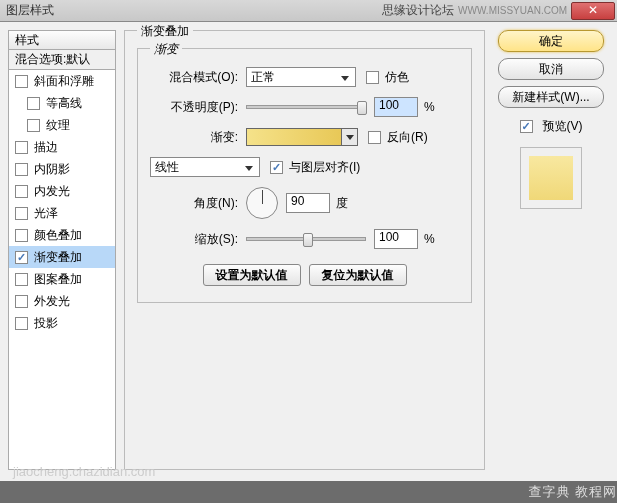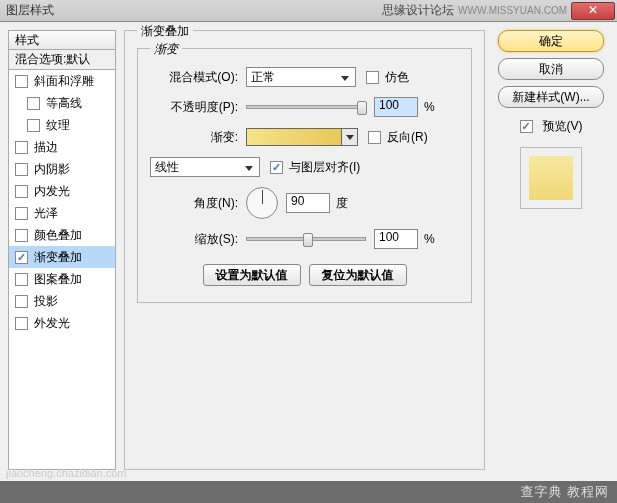--- a/index.html
+++ b/index.html
@@ -56,23 +56,23 @@
 .btn-row { display: flex; justify-content: center; gap: 8px; margin-top: 14px; font-weight: bold; }
 .btn { height: 22px; padding: 0 12px; border: 1px solid #888; background: linear-gradient(#fdfdfd,#e4e4e4); border-radius: 3px; cursor: pointer; line-height: 20px; }
 
 .right-panel { width: 116px; margin-left: 8px; display: flex; flex-direction: column; gap: 6px; align-items: center; }
 .right-btn { width: 106px; height: 22px; border: 1px solid #888; background: linear-gradient(#fdfdfd,#e4e4e4); border-radius: 10px; cursor: pointer; line-height: 20px; text-align: center; }
 .right-btn.primary { border: 1px solid #b89830; background: linear-gradient(#fff4c8,#ffe488); box-shadow: 0 0 3px #e8c050; }
 .preview-check { display: flex; align-items: center; margin-top: 4px; justify-content: center; }
 .preview-swatch { width: 62px; height: 62px; border: 1px solid #bbb; background: #f0f0f0; display: flex; align-items: center; justify-content: center; margin-top: 6px; }
 .preview-inner { width: 44px; height: 44px; background: linear-gradient(#f8e8a0, #f0d878); }
 
-.footer { position: absolute; bottom: 0; left: 0; right: 0; height: 22px; background: rgba(0,0,0,0.55); display: flex; align-items: center; justify-content: flex-end; padding-right: 8px; }
+.footer { position: absolute; bottom: 0; left: 0; right: 0; height: 22px; background: rgba(0,0,0,0.55); display: flex; align-items: center; justify-content: flex-end; padding-right: 0; }
 .footer span { color: #ddd; font-size: 13px; letter-spacing: 1px; }
-.watermark { position: absolute; left: 6px; bottom: 24px; color: #ccc; font-size: 11px; }
+.watermark { position: absolute; left: 13px; bottom: 24px; color: #ccc; font-size: 13px; }
 </style>
 </head>
 <body>
 
 <div class="titlebar">
   <span class="titlebar-title">图层样式</span>
   <span class="titlebar-brand">思缘设计论坛</span>
   <span class="titlebar-url">WWW.MISSYUAN.COM</span>
   <div class="close-btn">✕</div>
 </div>
@@ -117,25 +117,25 @@
         <div class="style-item selected">
           <span class="checkbox checked"></span>
           <span>渐变叠加</span>
         </div>
         <div class="style-item">
           <span class="checkbox"></span>
           <span>图案叠加</span>
         </div>
         <div class="style-item">
           <span class="checkbox"></span>
+          <span>外发光</span>
+        </div>
+        <div class="style-item">
+          <span class="checkbox"></span>
           <span>投影</span>
-        </div>
-        <div class="style-item">
-          <span class="checkbox"></span>
-          <span>外发光</span>
         </div>
       </div>
   </div>
 
   <div class="mid-panel">
     <div class="fieldset">
       <span class="fieldset-legend">渐变叠加</span>
       <div class="inner-fieldset">
         <span class="inner-legend">渐变</span>
 

